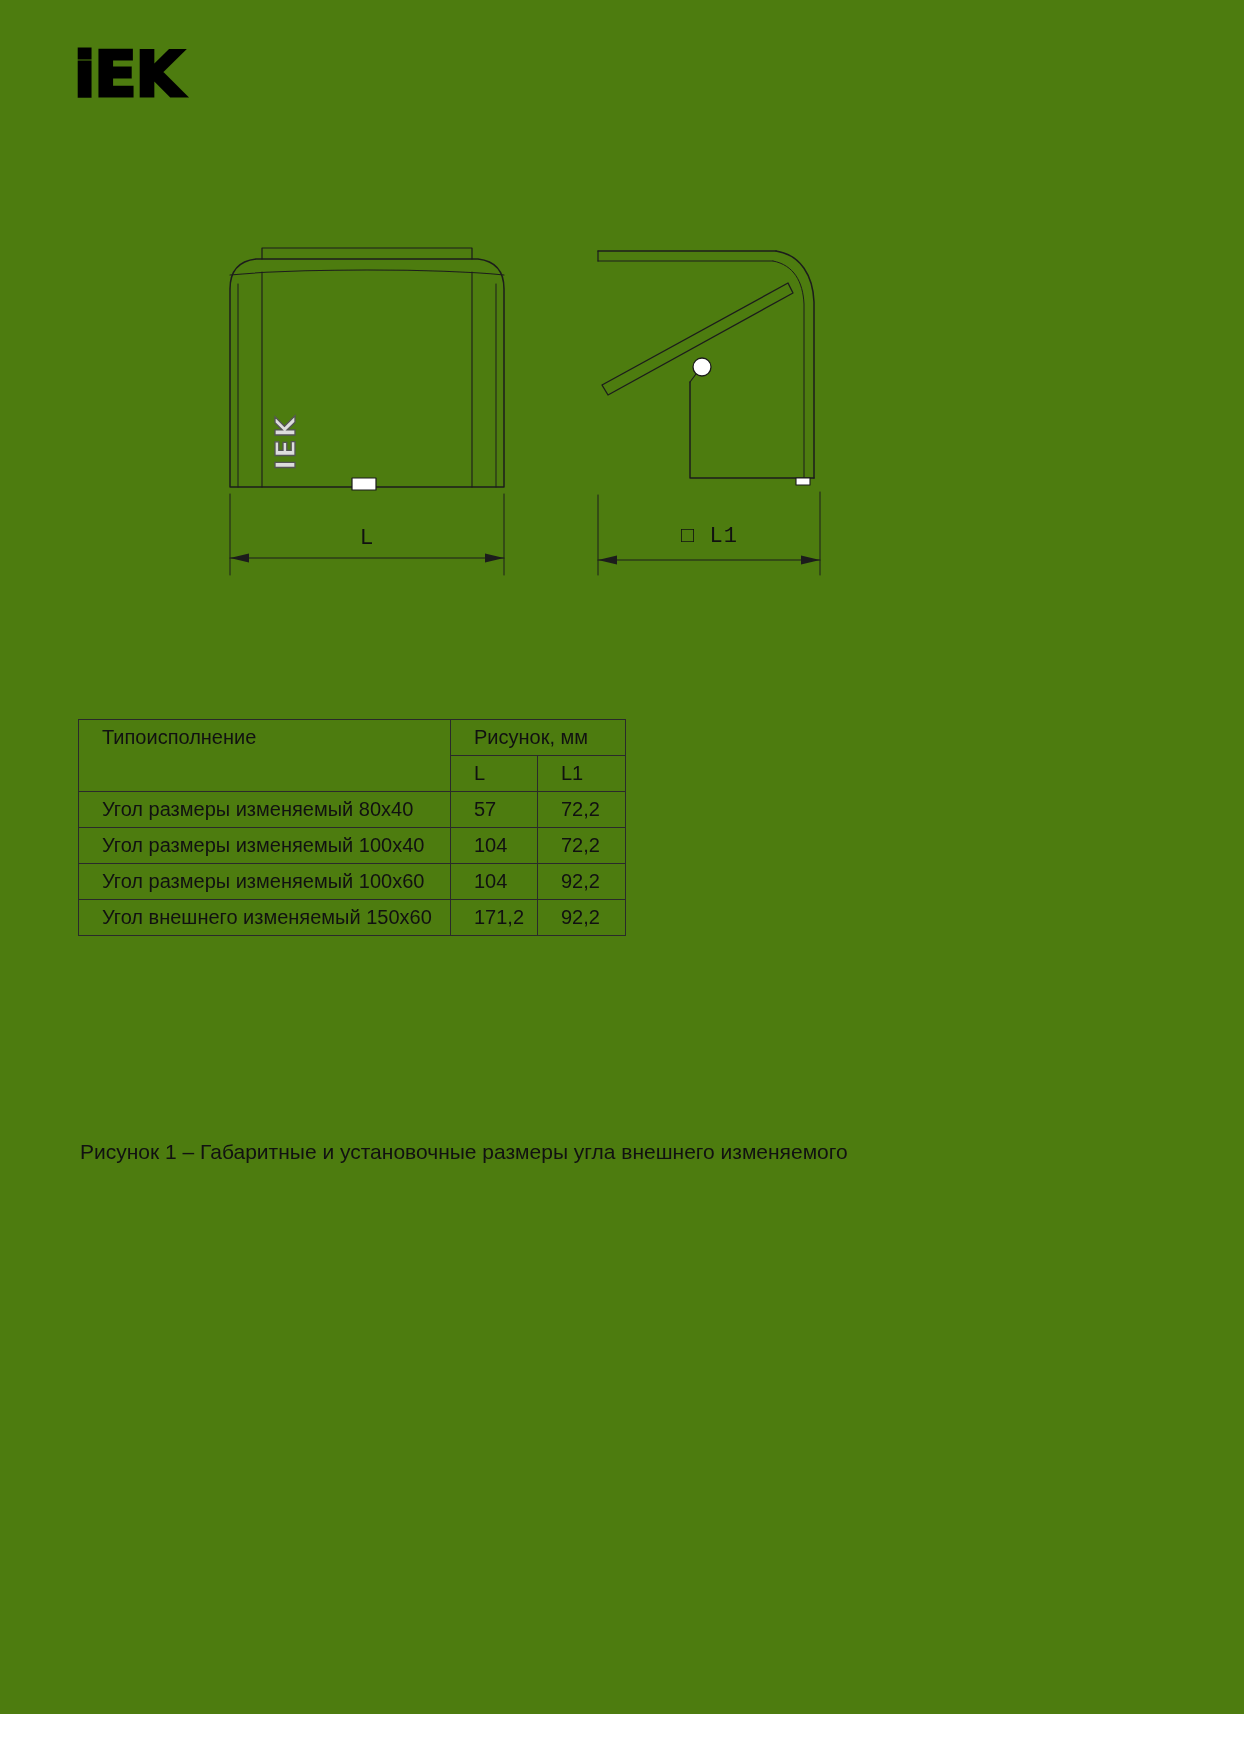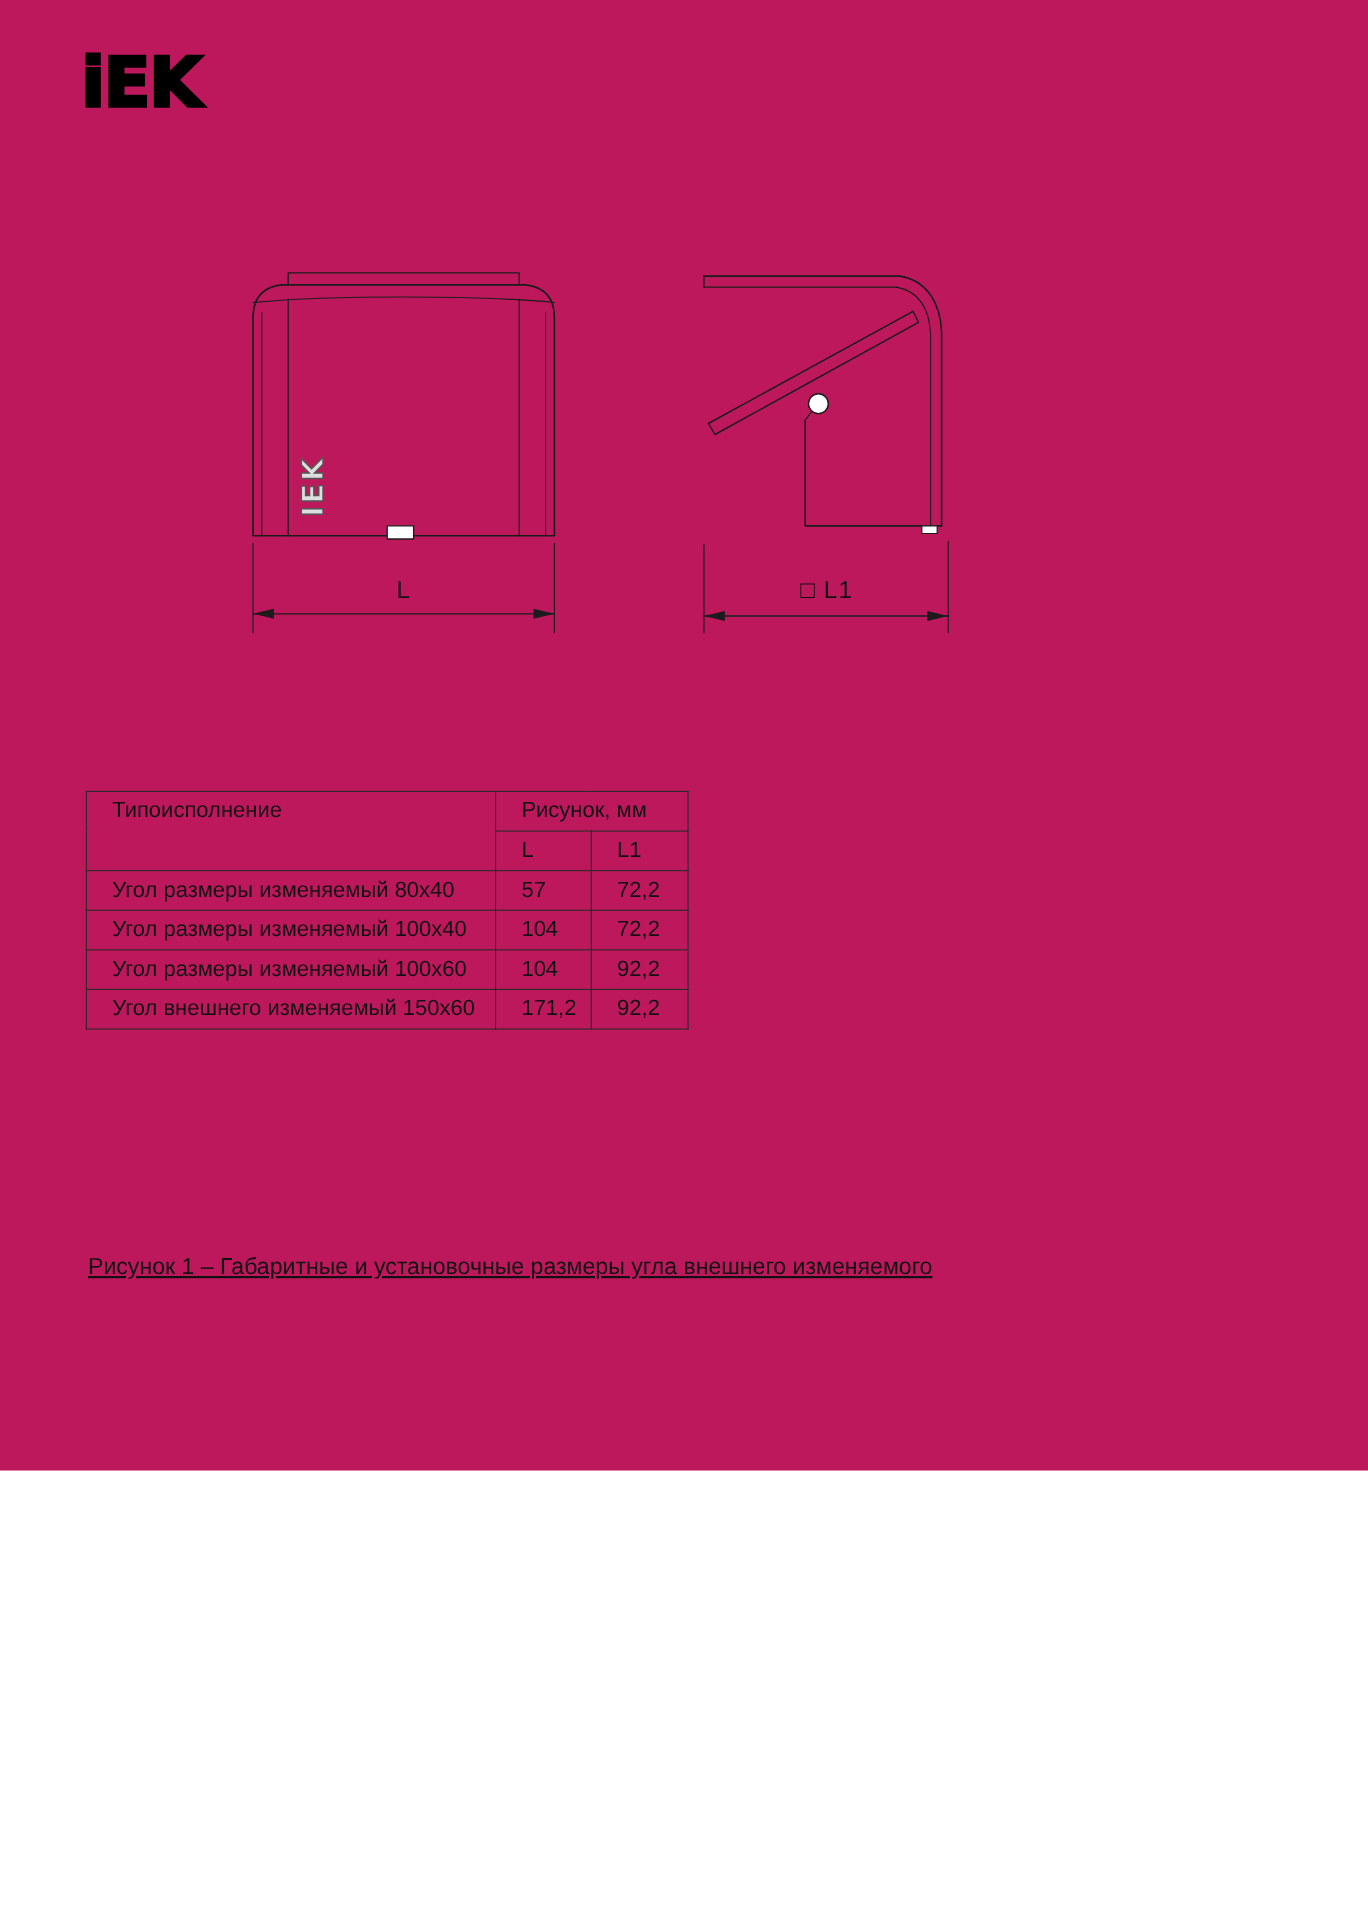--- a/index.html
+++ b/index.html
@@ -1,20 +1,20 @@
 <!DOCTYPE html>
 <html><head>
 <meta charset="utf-8">
 <style>
   html,body { margin:0; padding:0; background:#ffffff; }
   .page {
     position:relative;
     width:1244px;
-    height:1337px;
-    background:#be185d;
+    height:1714px;
+    background:#4d7c0f;
     font-family:"Liberation Sans", sans-serif;
     color:#111;
     overflow:hidden;
   }
 
   
   .logo {
     position:absolute;
     left:74px;
     top:42px;
@@ -23,21 +23,21 @@
     font-size:62px;
     line-height:1.05;
     letter-spacing:-1px;
     color:#000;
     -webkit-text-stroke:3px #000;
   }
 
   
   .drawing { position:absolute; }
   .drawing-front { left:222px; top:242px; width:290px; height:345px; }
-  .drawing-side  { left:634px; top:242px; width:235px; height:345px; }
+  .drawing-side  { left:592px; top:242px; width:235px; height:345px;font-family:Liberation Mono, monospace; }
   .drawing svg { position:absolute; left:0; top:0; }
 
   .dim-label {
     position:absolute;
     left:0; right:0;
     top:282px;
     text-align:center;
     font-size:22px;
     color:#111;
     letter-spacing:1px;
@@ -78,21 +78,20 @@
   }
   .spec-table td.rowspan-top { vertical-align:top; }
 
   .caption {
     position:absolute;
     left:80px;
     top:1140px;
     font-size:21px;
     color:#111;
     white-space:nowrap;
-    text-decoration:underline;
   }
 </style>
 </head>
 <body>
 
 <div class="page">
 
   <div class="logo">iEK</div>
 
   <div class="drawing drawing-front">

